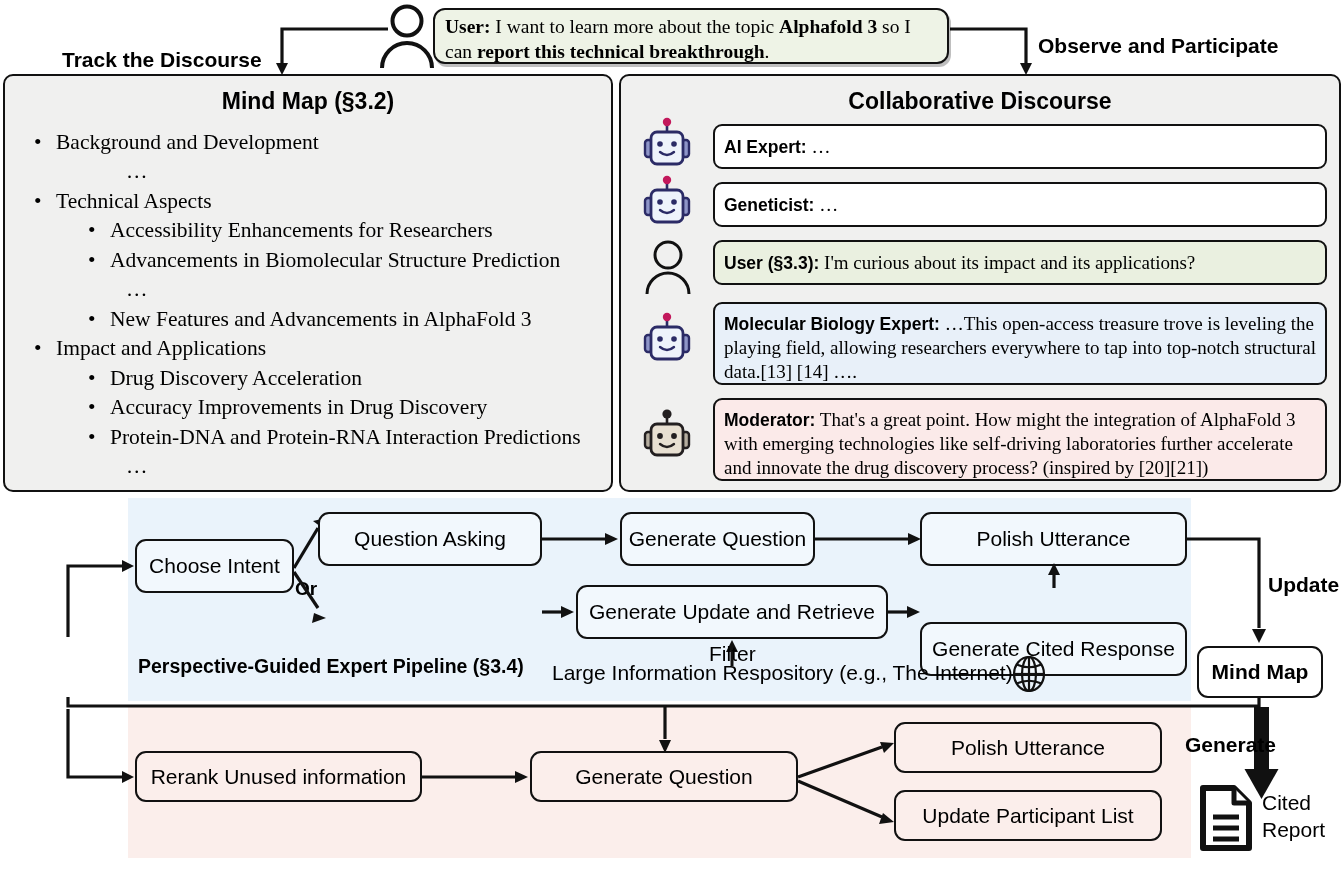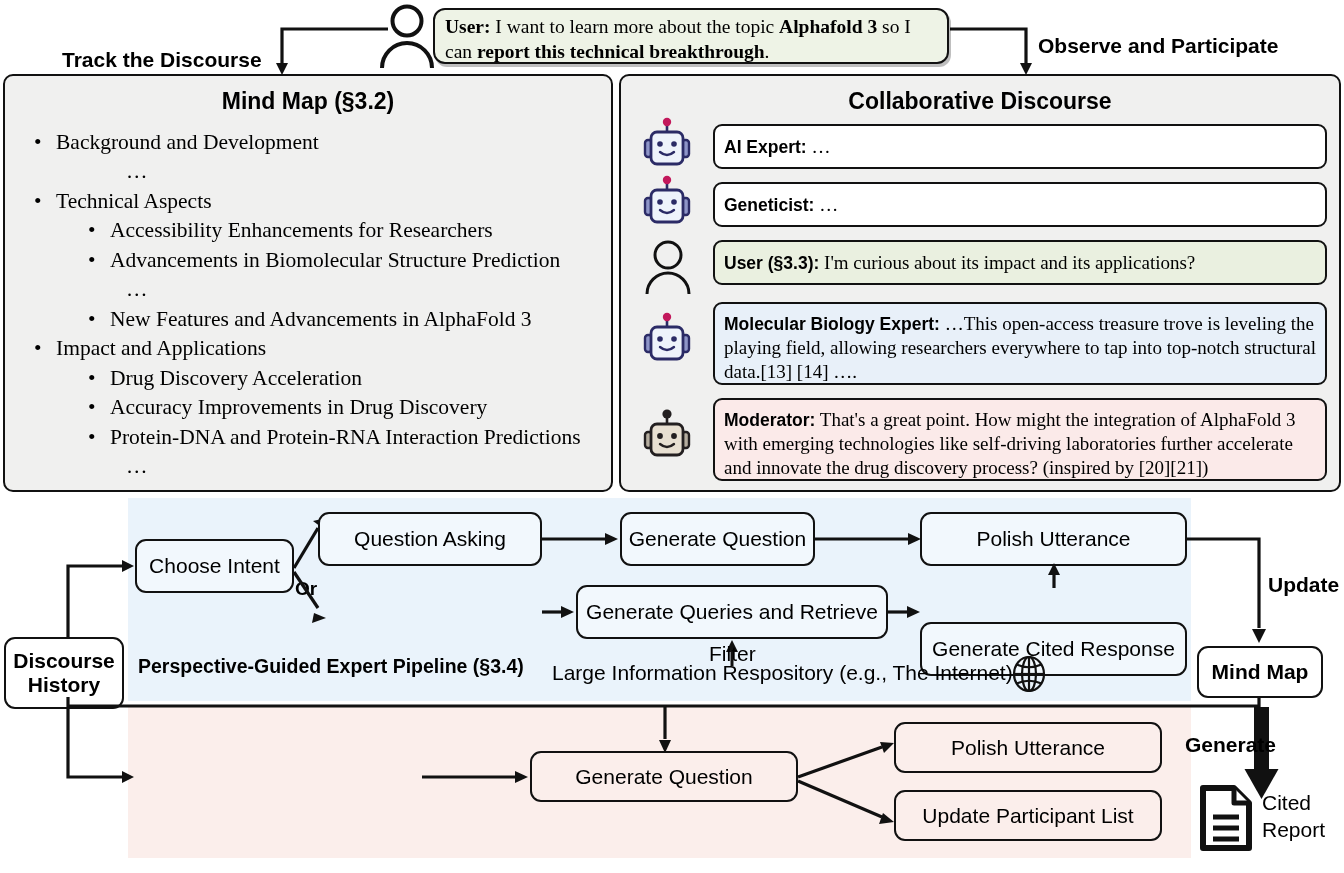--- a/index.html
+++ b/index.html
@@ -195,24 +195,20 @@
   <div class="abs bub pink" style="left:713px;top:398px;width:614px;height:83px;">
     <b>Moderator:</b><span> That's a great point. How might the integration of AlphaFold 3 with emerging technologies like self-driving laboratories further accelerate and innovate the drug discovery process? (inspired by [20][21])</span>
   </div>
 
   <div class="abs" id="blue-panel"></div>
   <div class="abs" id="pink-panel"></div>
 
   <div class="abs paneltag" style="left:138px;top:655px;">Perspective-Guided Expert Pipeline (§3.4)</div>
   <div class="abs paneltag" style="left:138px;top:831px;margin-top:48px;">Moderator Pipeline (§3.5)</div>
 
-  <div class="fbox wh bold" style="left:4px;top:637px;width:120px;height:72px;flex-direction:column;line-height:1.15;">
-    <span>Discourse</span>
-    <span>History</span>
-  </div>
 
   <div class="abs" style="left:60px;top:555px;width:120px;height:240px;">
     <svg width="120" height="240" viewBox="0 0 120 240">
 
       <path d="M8 82 L8 11 L62 11" fill="none" stroke="#111" stroke-width="3.2"></path>
       <path d="M74 11 l-12 -6 l0 12 z" fill="#111"></path>
 
       <path d="M8 154 L8 222 L62 222" fill="none" stroke="#111" stroke-width="3.2"></path>
       <path d="M74 222 l-12 -6 l0 12 z" fill="#111"></path>
     </svg>
@@ -247,21 +243,21 @@
     <svg width="36" height="20" viewBox="0 0 36 20">
         <path d="M0 10 L20 10" stroke="#111" stroke-width="3.2" fill="none"></path>
         <path d="M32 10 l-13 -6 l0 12 z" fill="#111"></path>
       </svg>
   </div>
 
   <div class="fbox bl" style="left:620px;top:512px;width:195px;height:54px;">
     <span>Generate Question</span>
   </div>
   <div class="fbox bl" style="left:576px;top:585px;width:312px;height:54px;">
-    <span>Generate Queries and Retrieve</span>
+    <span>Generate Update and Retrieve</span>
   </div>
 
   <div class="abs" style="left:815px;top:529px;width:110px;height:20px;">
     <svg width="110" height="20" viewBox="0 0 110 20">
         <path d="M0 10 L94 10" stroke="#111" stroke-width="3.2" fill="none"></path>
         <path d="M106 10 l-13 -6 l0 12 z" fill="#111"></path>
       </svg>
   </div>
   <div class="abs" style="left:888px;top:602px;width:36px;height:20px;">
     <svg width="36" height="20" viewBox="0 0 36 20">
@@ -336,20 +332,23 @@
       <line x1="13" y1="32" x2="39" y2="32" stroke="#111" stroke-width="5"></line>
       <line x1="13" y1="43" x2="39" y2="43" stroke="#111" stroke-width="5"></line>
       <line x1="13" y1="54" x2="39" y2="54" stroke="#111" stroke-width="5"></line>
     </svg>
   </div>
   <div class="abs plain" style="left:1262px;top:789px;line-height:1.3;">
     <div>Cited</div>
     <div>Report</div>
   </div>
 
+  <div class="fbox pk" style="left:135px;top:751px;width:287px;height:51px;">
+    <span>Rerank Unused information</span>
+  </div>
 
   <div class="abs" style="left:422px;top:767px;width:110px;height:20px;">
     <svg width="110" height="20" viewBox="0 0 110 20">
         <path d="M0 10 L94 10" stroke="#111" stroke-width="3.2" fill="none"></path>
         <path d="M106 10 l-13 -6 l0 12 z" fill="#111"></path>
       </svg>
   </div>
 
   <div class="fbox pk" style="left:530px;top:751px;width:268px;height:51px;">
     <span>Generate Question</span>

